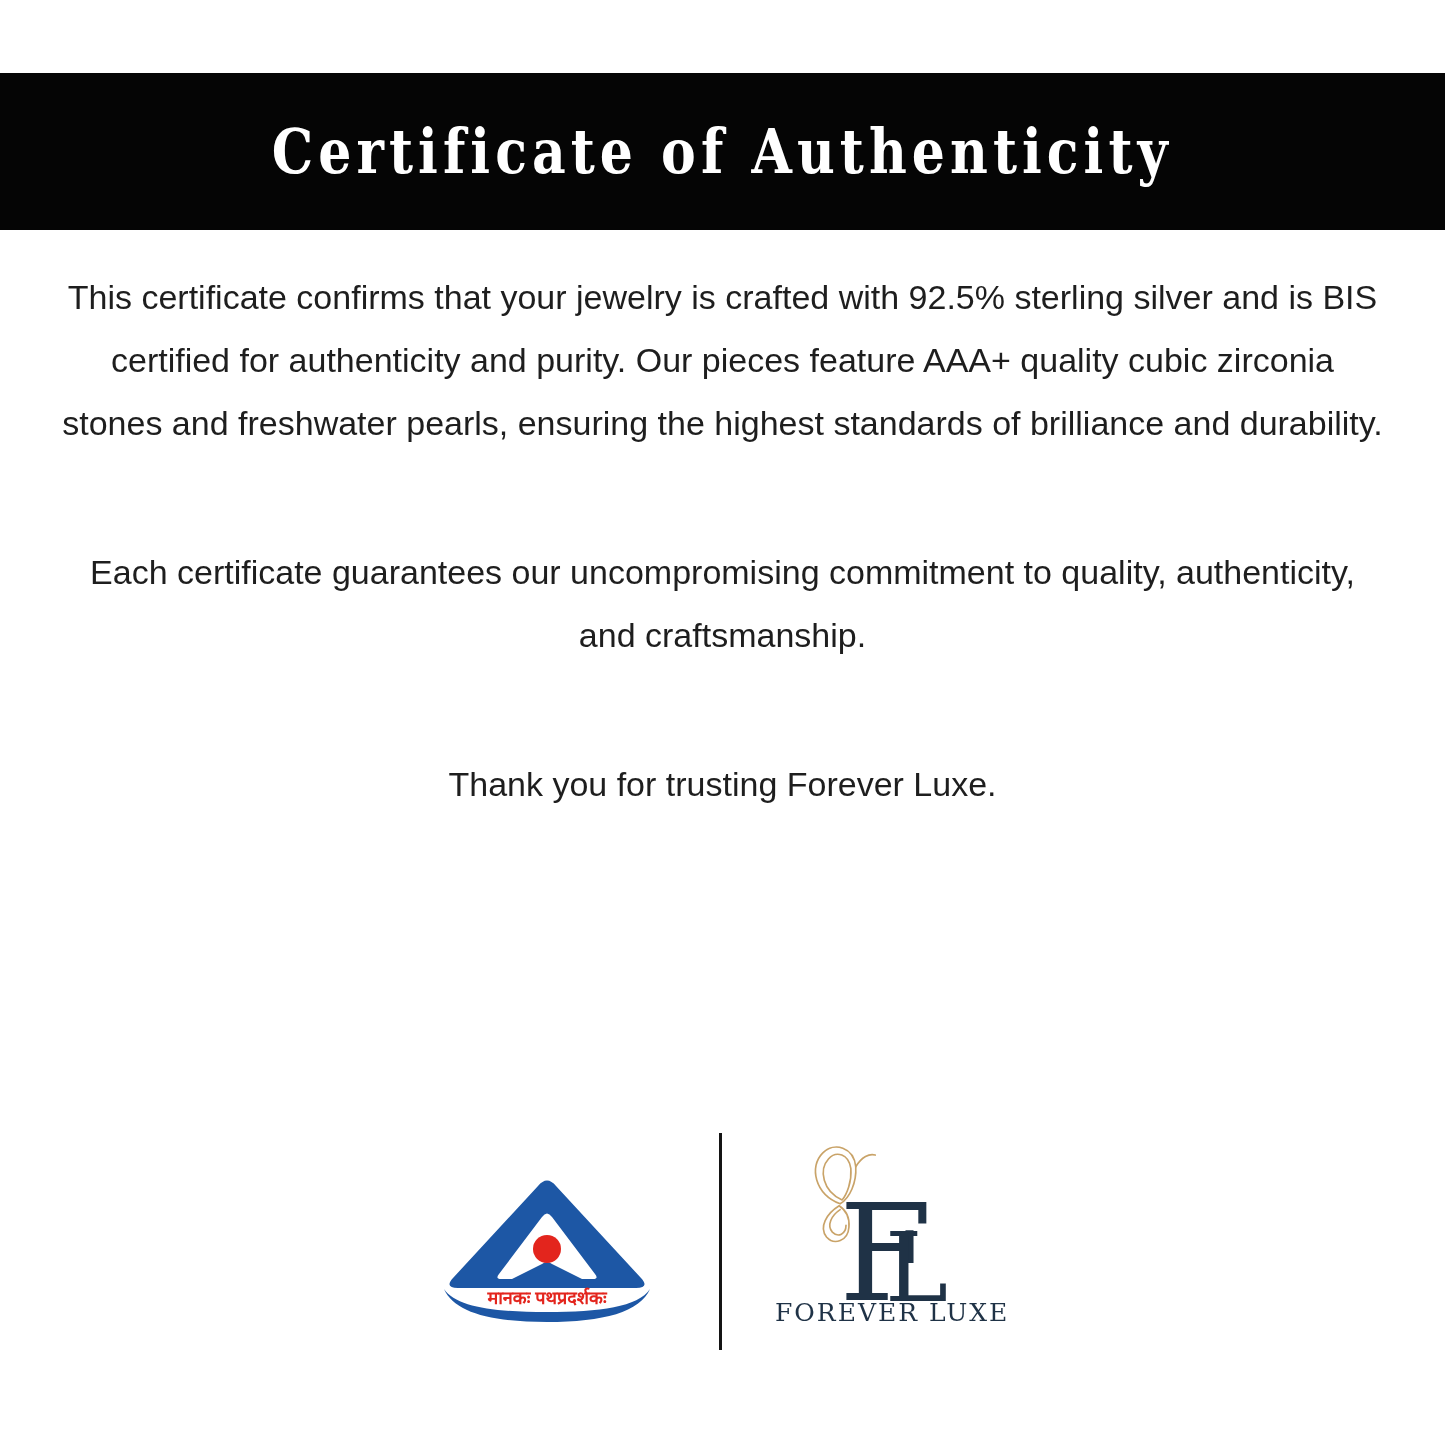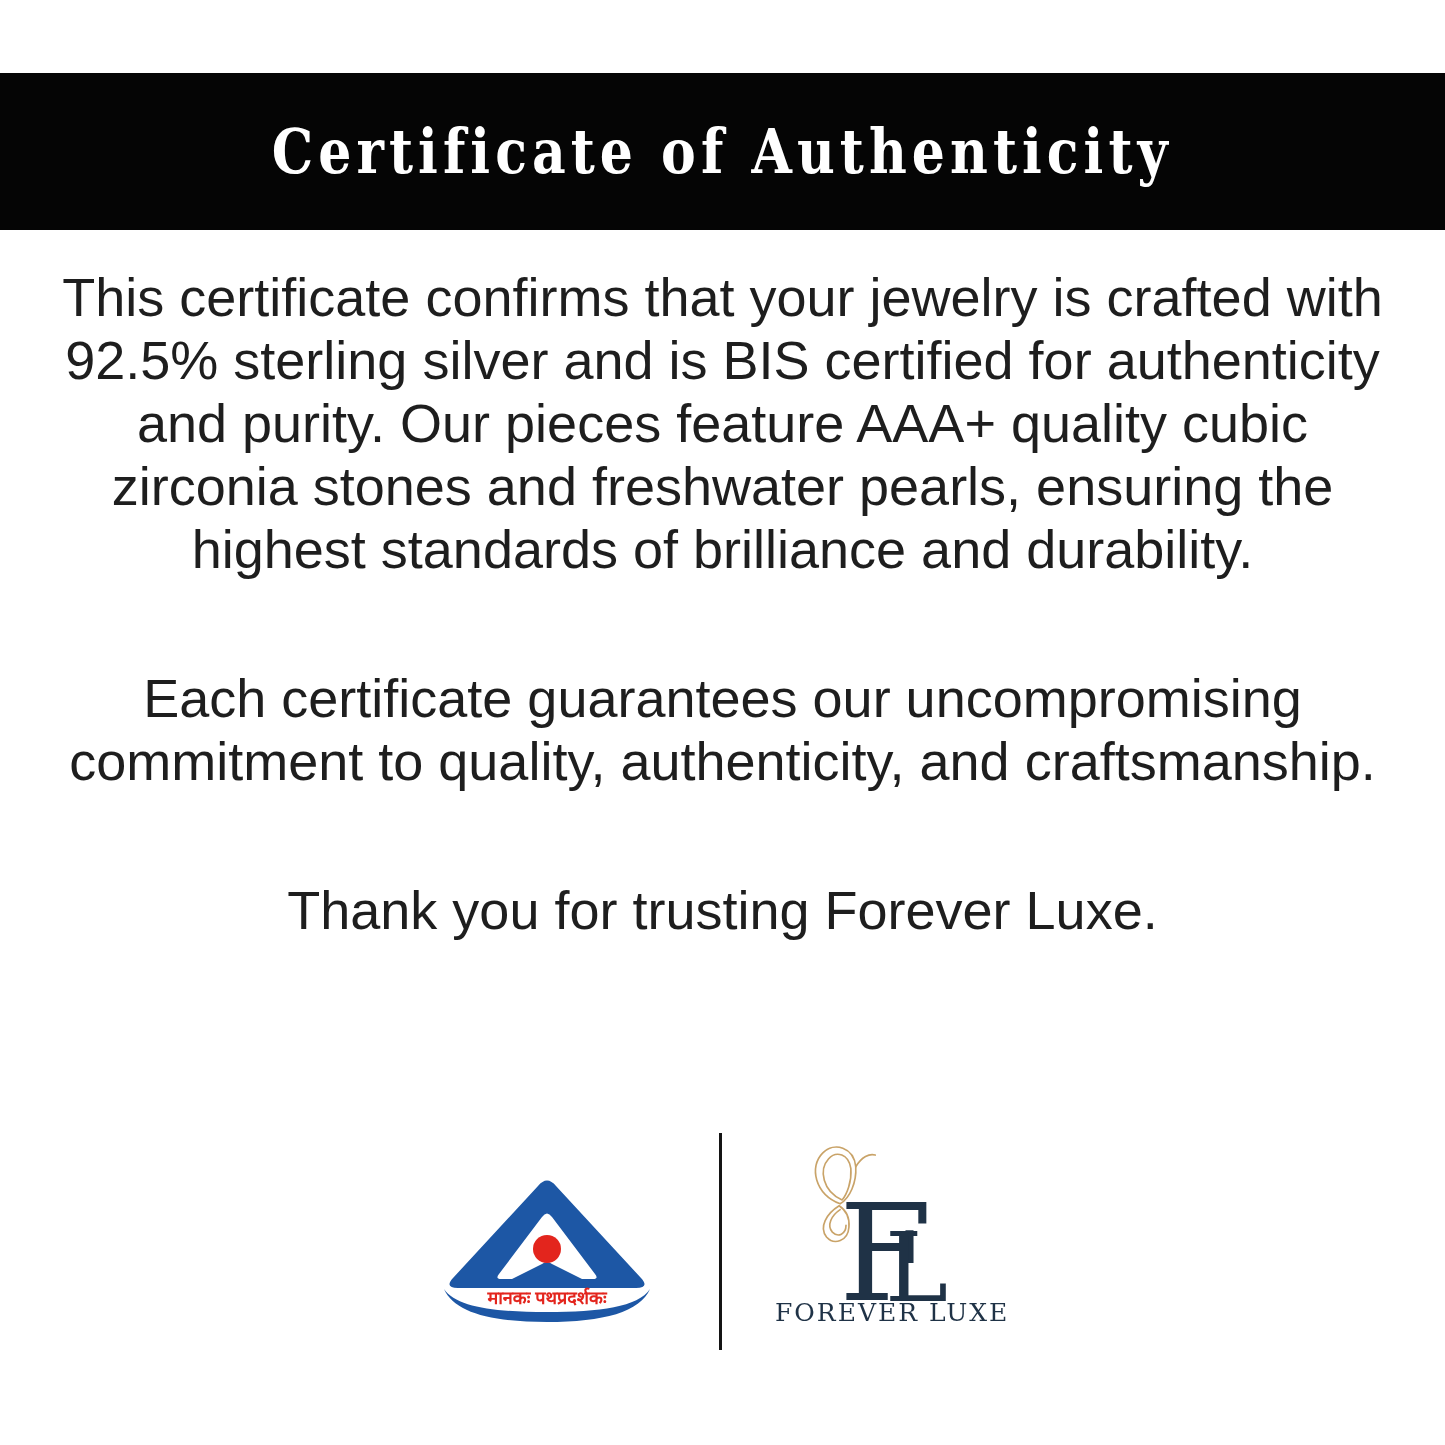--- a/index.html
+++ b/index.html
@@ -15,21 +15,21 @@
   .band h1{
     margin:0;color:#ffffff;
     font-family:"DejaVu Serif","Liberation Serif",serif;
     font-size:62px;font-weight:600;letter-spacing:6px;white-space:nowrap;
     transform:scaleX(0.84);
   }
   
   .content{
     position:absolute;top:266px;left:58px;width:1329px;
     text-align:center;color:#1e1e1e;
-    font-size:54px;line-height:63px;font-weight:300;letter-spacing:0px;
+    font-size:34px;line-height:63px;font-weight:300;letter-spacing:0px;
   }
   .content p{margin:0 0 86px 0;}
   .content p:last-child{margin-bottom:0;}
   
   .bis-logo{position:absolute;left:442px;top:1173px;width:210px;height:150px;}
   .footer-divider{
     position:absolute;left:719px;top:1133px;width:3px;height:217px;background:#141414;
   }
   .brand{position:absolute;left:775px;top:1140px;width:215px;height:200px;}
   .butterfly{position:absolute;left:32px;top:3px;width:78px;height:108px;}

